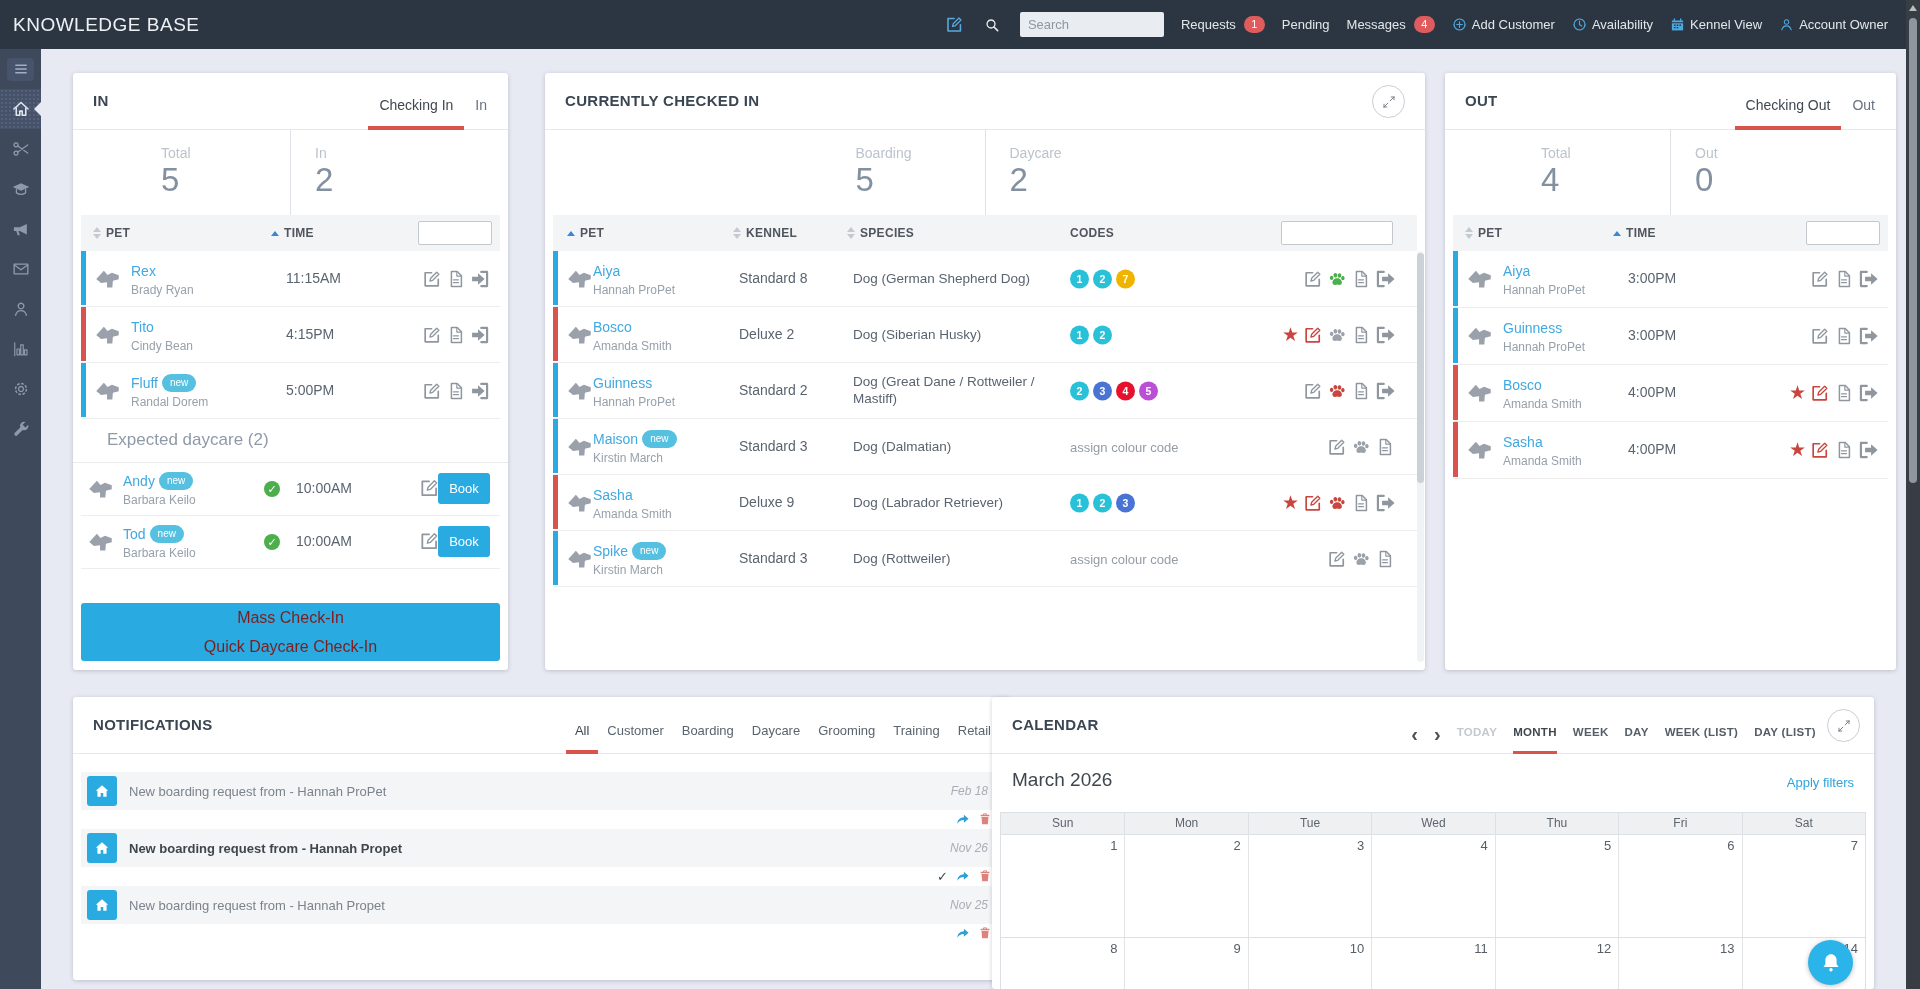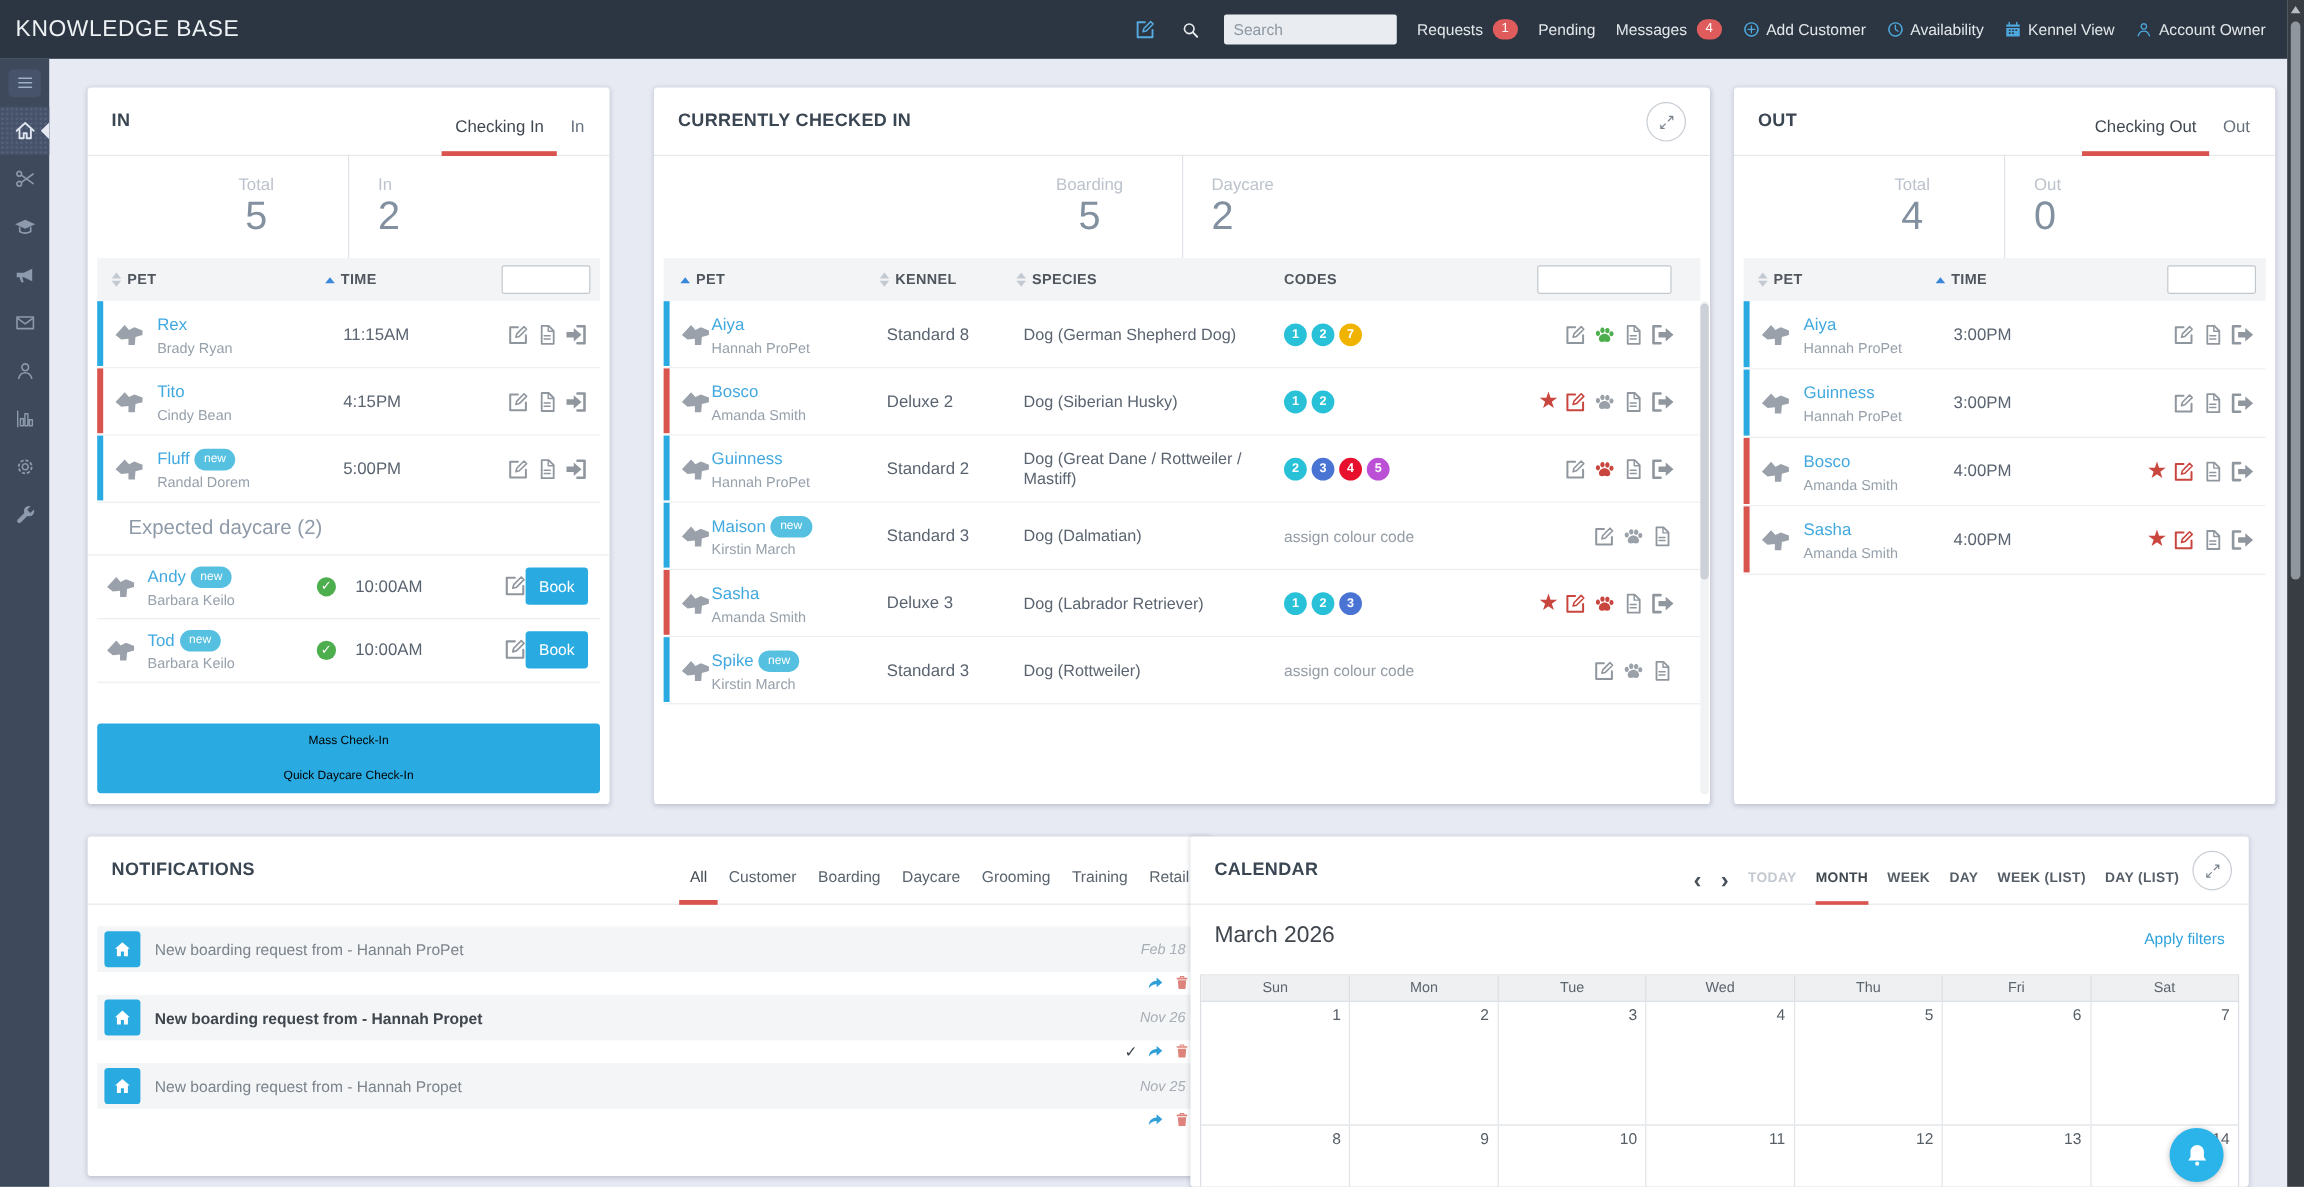--- a/index.html
+++ b/index.html
@@ -27,21 +27,21 @@
   .panel{position:absolute;background:#fff;border-radius:3px;box-shadow:0 1px 4px rgba(40,50,70,.22);overflow:hidden;}
   .panel-head{position:absolute;left:0;top:0;right:0;height:56px;border-bottom:1px solid #e6e8ea;}
   .panel-title{position:absolute;left:20px;top:0;line-height:56px;font-size:15px;font-weight:bold;color:#3b4653;letter-spacing:.3px;}
   .tabs{position:absolute;right:10px;bottom:-1px;display:flex;align-items:flex-end;}
   .tab{padding:0 11px 13px;font-size:14px;color:#68727e;cursor:pointer;border-bottom:4px solid transparent;}
   .tab.active{color:#3f4750;border-bottom-color:#d9534f;}
   .stats{position:absolute;left:0;right:0;top:56px;height:86px;display:flex;justify-content:center;}
   .stat{min-width:105px;padding-top:16px;}
   .stat .lbl{font-size:14px;color:#bcc3cc;}
   .stat .val{font-size:33px;font-weight:300;color:#8290a0;line-height:1.15;}
-  .stat.left{text-align:center;padding-right:24px;border-right:1px solid #dfe3e8;}
+  .stat.left{text-align:left;padding-right:24px;border-right:1px solid #dfe3e8;}
   .stat.right{text-align:left;padding-left:24px;}
   .thead{position:absolute;left:8px;right:8px;top:142px;height:36px;background:#f3f4f6;}
   .th{position:absolute;top:0;height:36px;display:flex;align-items:center;gap:5px;font-size:12px;font-weight:bold;
     color:#4f565e;letter-spacing:.3px;cursor:pointer;}
   .sorts{display:flex;flex-direction:column;gap:2px;}
   .tri-up{width:0;height:0;border-left:4px solid transparent;border-right:4px solid transparent;border-bottom:5px solid #c4cad1;}
   .tri-dn{width:0;height:0;border-left:4px solid transparent;border-right:4px solid transparent;border-top:5px solid #c4cad1;}
   .tri-up.on{border-bottom-color:#3a87d8;}
   .filter-input{position:absolute;top:6px;height:22px;border:1px solid #c2c8ce;border-radius:2px;background:#fff;
     padding:0 5px;font-size:12px;outline:none;font-family:inherit;}
@@ -65,21 +65,21 @@
   .assign{font-size:13px;color:#949ca6;cursor:pointer;}
   .section-head{font-size:17px;color:#8e9aa8;padding:14px 0 12px 34px;border-bottom:1px solid #e9ebed;}
   .drow{position:relative;height:52px;border-bottom:1px solid #ededee;margin:0 8px;}
   .checkcircle{position:absolute;left:183px;top:18px;width:16px;height:16px;border-radius:50%;background:#4cae4c;
     color:#fff;font-size:11px;line-height:16px;text-align:center;font-weight:bold;}
   .dtime{position:absolute;left:215px;top:17px;font-size:14px;color:#5a6470;}
   .dedit{position:absolute;left:338px;top:14px;}
   .bookbtn{position:absolute;right:10px;top:10px;width:52px;height:31px;background:#29abe2;border:none;border-radius:3px;
     color:#fff;font-size:13px;cursor:pointer;font-family:inherit;}
   .footer-btns{position:absolute;left:8px;right:8px;top:530px;height:58px;background:#29abe2;border-radius:3px;overflow:hidden;}
-  .footer-btn{display:block;width:100%;height:29px;background:transparent;border:none;color:#000000;font-size:10px;
+  .footer-btn{display:block;width:100%;height:29px;background:transparent;border:none;color:#7f1d1d;font-size:16px;
     cursor:pointer;font-family:inherit;}
   .bigbtn{position:absolute;left:8px;right:8px;top:548px;height:30px;background:#29abe2;border:none;border-radius:3px;
     color:#fff;font-size:14px;cursor:pointer;font-family:inherit;}
   .expand-btn{position:absolute;width:31px;height:31px;border:1px solid #c9ced4;border-radius:50%;background:#fff;
     display:flex;align-items:center;justify-content:center;cursor:pointer;}
   .inner-scroll{position:absolute;right:1px;top:178px;bottom:8px;width:7px;background:#f1f2f4;border-radius:4px;}
   .inner-thumb{position:absolute;left:0;top:2px;width:7px;height:230px;background:#ccd1d7;border-radius:4px;cursor:pointer;}
   
   .ntabs{position:absolute;right:10px;bottom:-1px;display:flex;align-items:flex-end;}
   .ntab{padding:0 9px 12px;font-size:13px;color:#5a646e;cursor:pointer;border-bottom:4px solid transparent;}
@@ -681,21 +681,21 @@
         </div>
         <div class="prow">
           <span class="cbar red"></span>
           <span class="dogico"><svg width="27" height="27" viewBox="0 0 24 24">
               <path d="M2 12.5 L8.8 5.2 L12 8.8 L16 6.8 L22 9.2 L22 12.6 L16.8 14 L16.3 20 L11.6 20 L11.6 15.4 L6.2 16 Z" fill="#9aa1ab"></path>
             </svg></span>
           <div class="nameblk" style="left: 40px;">
             <div><a class="petlink">Sasha</a></div>
             <div class="owner">Amanda Smith</div>
           </div>
-          <span class="rtime" style="left: 186px;">Deluxe 3</span>
+          <span class="rtime" style="left: 186px;">Deluxe 9</span>
           <span style="position: absolute; left: 300px; top: 50%; transform: translateY(-50%); width: 205px; font-size: 13.5px; color: rgb(90, 100, 112); line-height: 1.3;">Dog (Labrador Retriever)</span>
           <span class="codes" style="position: absolute; left: 517px; top: 50%; transform: translateY(-50%);">
             <span class="code" style="background: rgb(41, 193, 216);">1</span>
             <span class="code" style="background: rgb(41, 193, 216);">2</span>
             <span class="code" style="background: rgb(74, 116, 212);">3</span>
           </span>
           <span class="ricons" style="right: 22px;">
             <span class="star">★</span>
             <span class="aicon">
               <svg width="20" height="20" viewBox="0 0 24 24">

